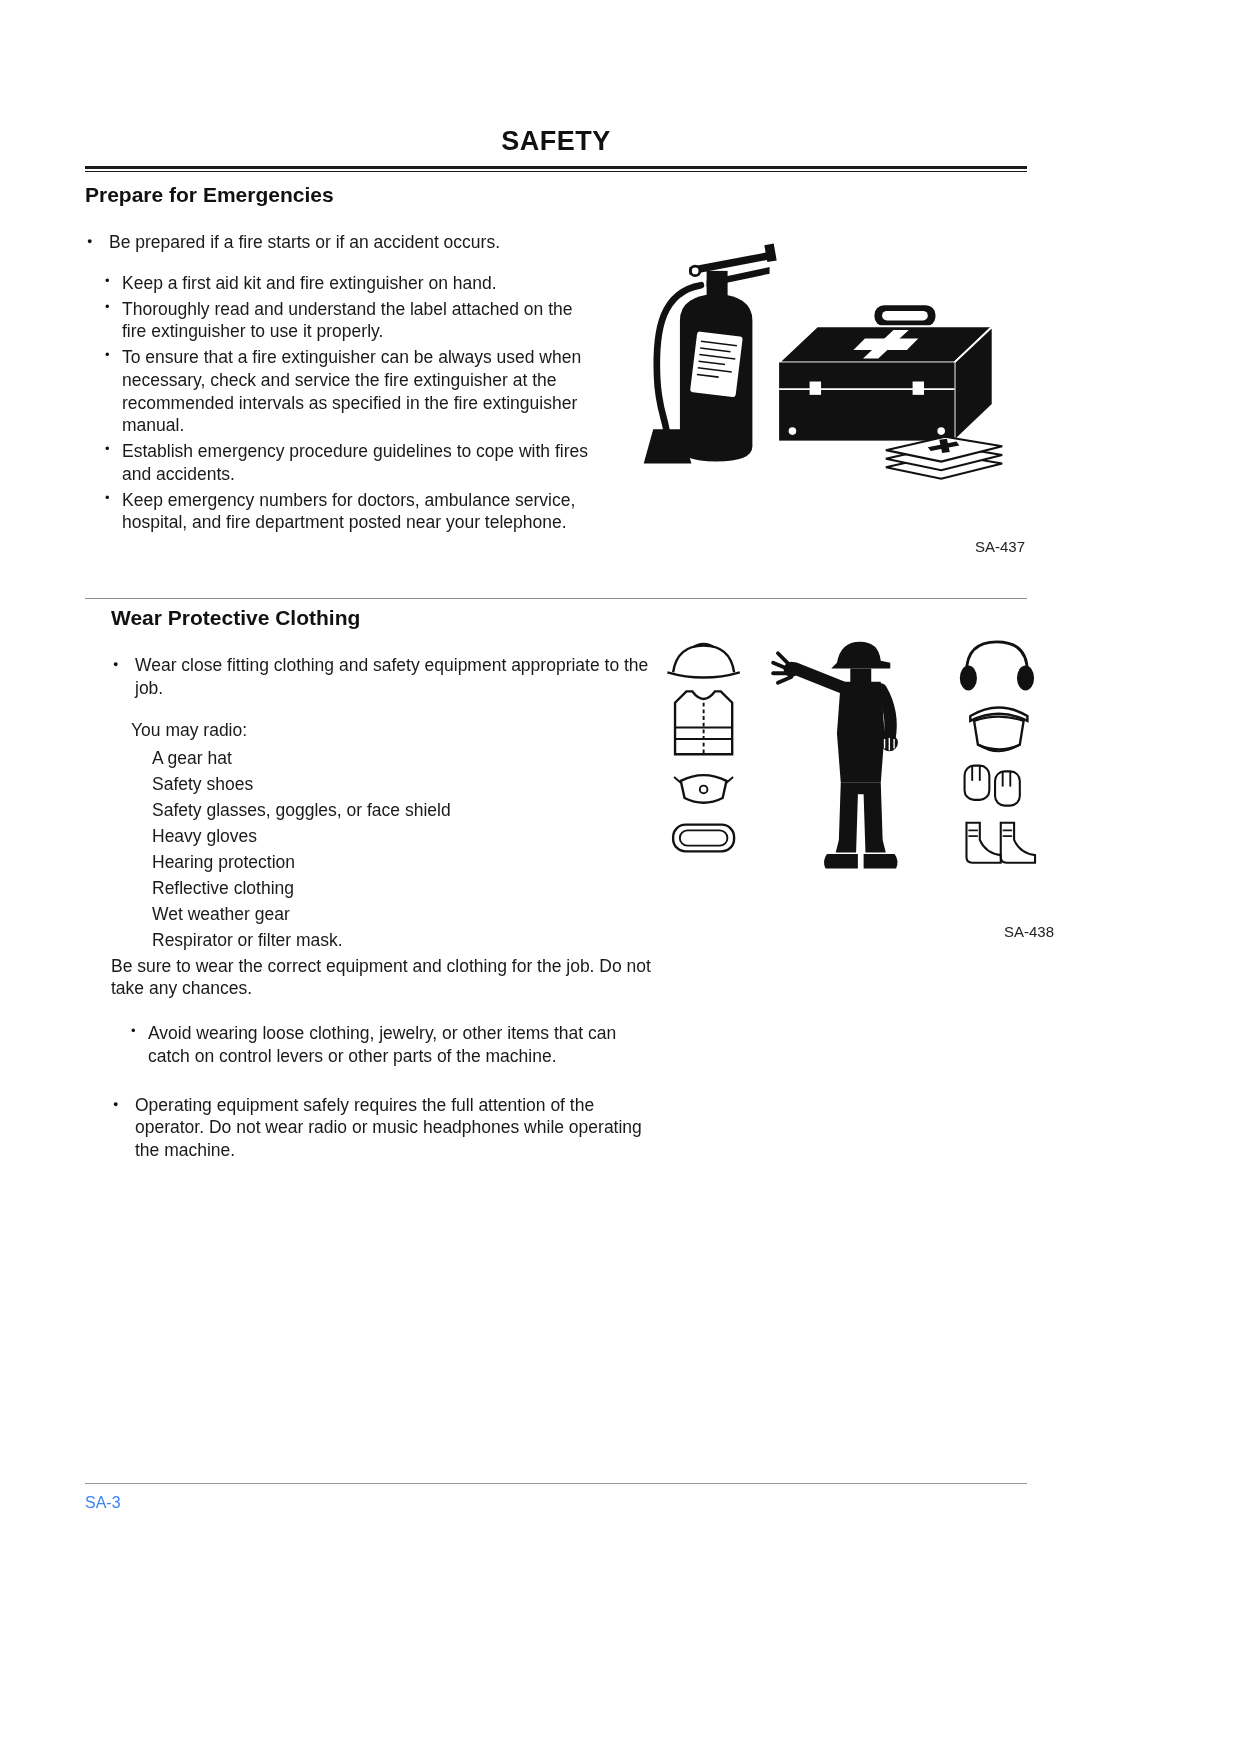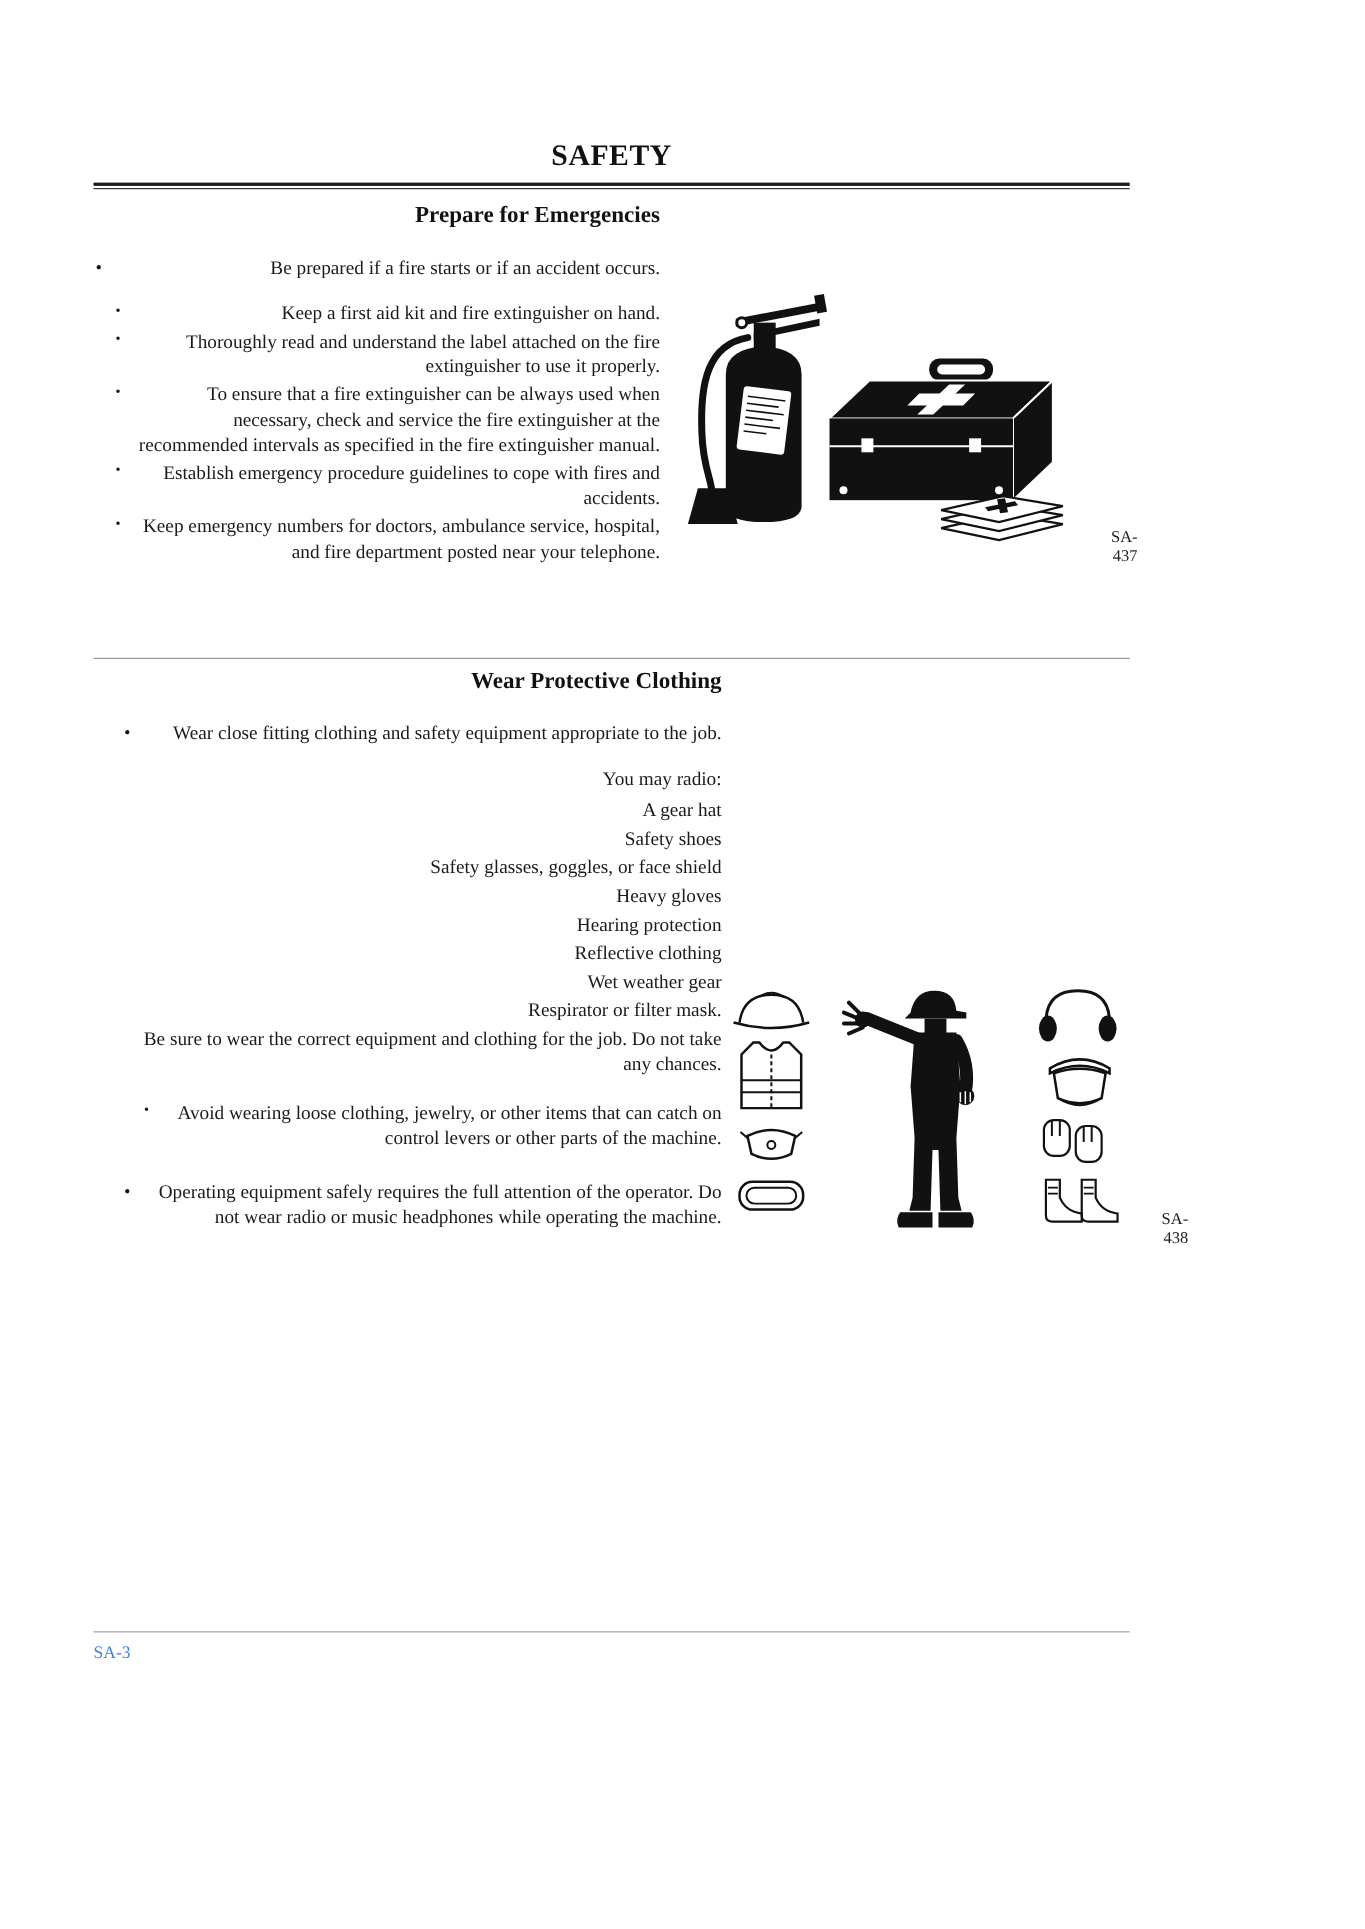--- a/index.html
+++ b/index.html
@@ -1,37 +1,37 @@
 <!DOCTYPE html>
 <html><head>
 <meta charset="utf-8">
 <style>
   html, body { margin:0; padding:0; background:#ffffff; }
   .page {
     position:relative;
     width:1116px; height:1754px;
     background:#ffffff;
-    font-family:Liberation Serif, serif;
+    font-family:Liberation Sans, sans-serif;
     color:#1a1a1a;
     overflow:hidden;
   }
   
   .header { position:absolute; top:126px; left:85px; width:942px; text-align:center; }
   .header h1 { margin:0 0 9px 0; font-size:27px; font-weight:700; letter-spacing:0.5px; color:#111; }
   .rule-thick { height:3px; background:#1c1c1c; }
   .rule-thin { height:1px; background:#1c1c1c; margin-top:2px; }
 
   
   .section { position:absolute; left:85px; width:942px; display:flex; }
   .section-1 { top:183px; }
   .section-2 { top:606px; }
-  .text-col { flex:0 0 auto;text-align:right; }
+  .text-col { flex:0 0 auto; }
   .section-1 .text-col { width:515px; }
   .section-2 .text-col { width:545px;margin-left:26px; }
-  .fig-col { flex:1 1 auto; display:flex; flex-direction:row; align-items:flex-end; }
+  .fig-col { flex:1 1 auto; display:flex; flex-direction:column; align-items:flex-end;gap:33px; }
   .section-1 .fig-col { padding-top:42px; }
   .section-2 .fig-col { padding-top:28px; }
   figure { margin:0; }
   figcaption { font-size:15px; color:#222; margin-top:8px; text-align:right; padding-right:2px; }
 
   h2.sec-title { margin:0 0 24px 0; font-size:21px; font-weight:700; color:#111; }
 
   ul { list-style:none; margin:0; padding:0; }
 
   .main-bullets > li { position:relative; padding-left:24px; font-size:17.5px; line-height:1.3; margin-bottom:18px; }

